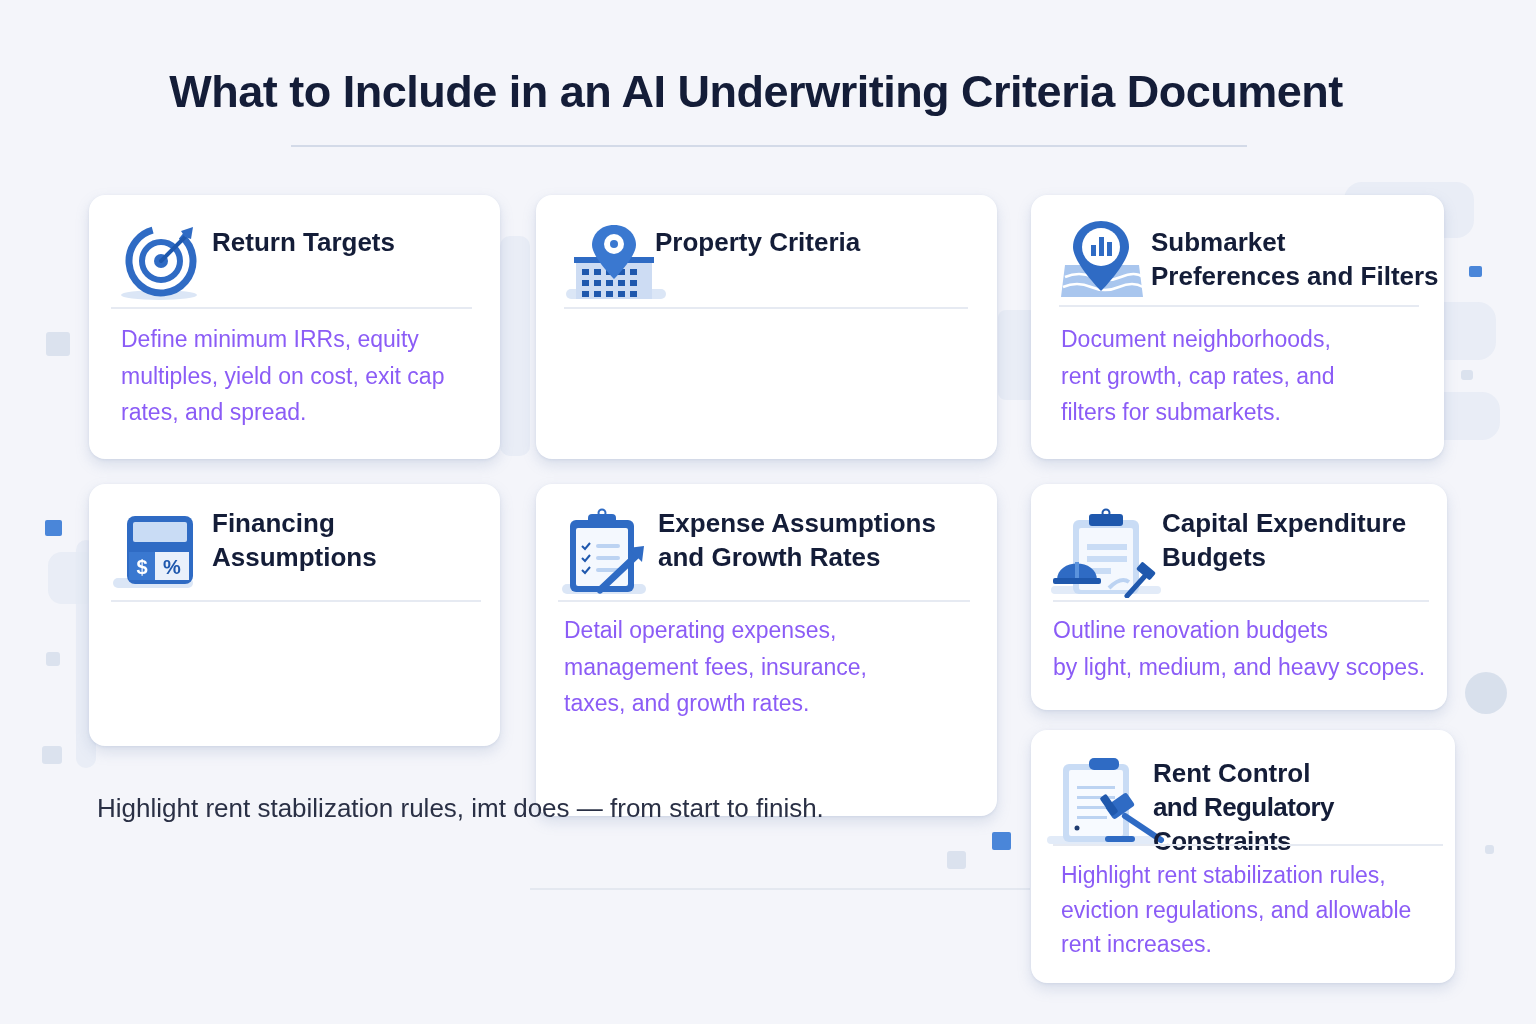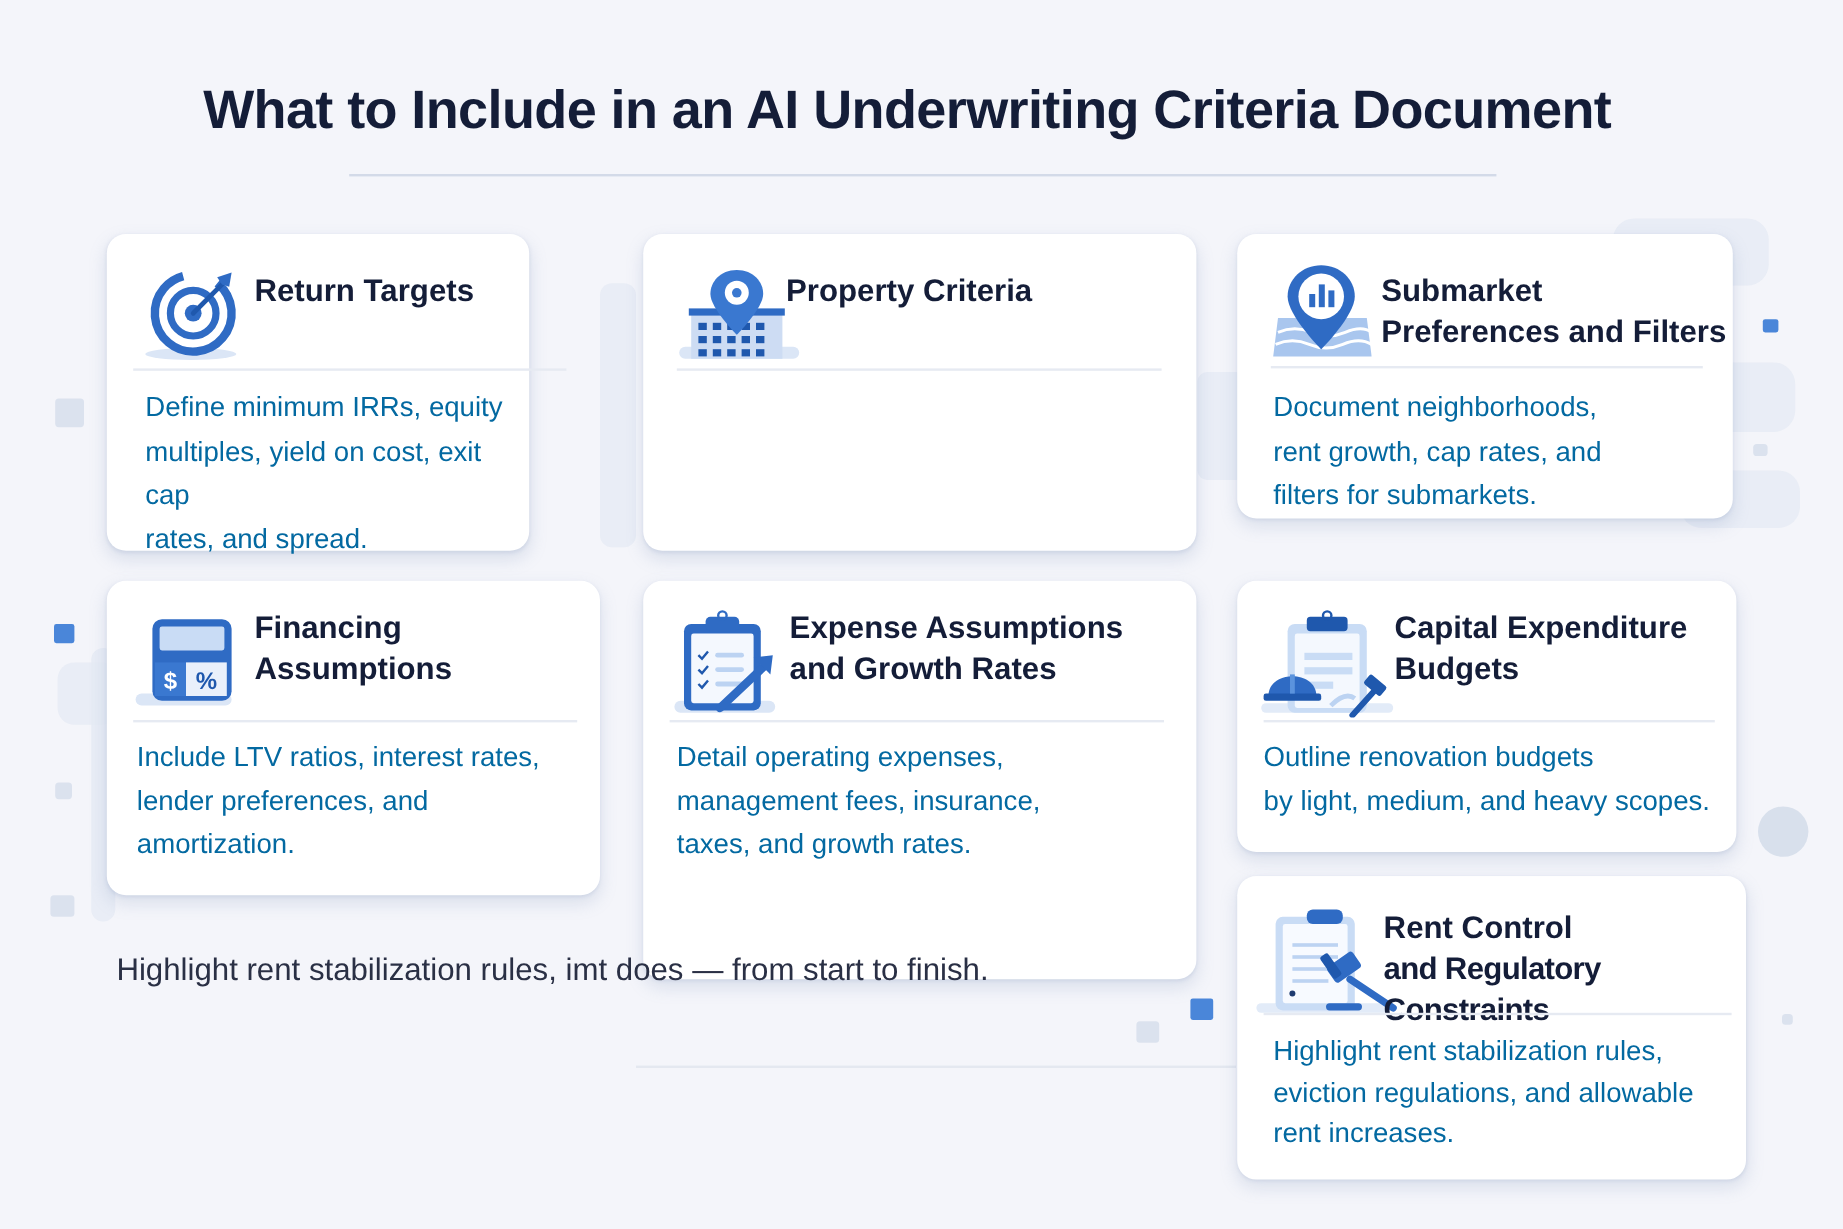--- a/index.html
+++ b/index.html
@@ -39,21 +39,21 @@
   .card .icon { position: absolute; }
   .card .heading {
     position: absolute;
     font-size: 26px; font-weight: 700; color: #141d38; line-height: 34px;
   }
   .card .divider {
     position: absolute; height: 2px; background: #e6eaf2;
   }
   .card .body {
     position: absolute;
-    font-size: 23px; line-height: 36.5px; color: #0369a1;
+    font-size: 23px; line-height: 36.5px; color: #8b5cf6;
   }
 
   .footer-text {
     position: absolute; left: 97px; top: 793px;
     font-size: 26px; color: #2a3045;
   }
 </style>
 </head>
 <body>
 
@@ -74,21 +74,21 @@
   <div class="deco sq-light" style="left:1461px;top:370px;width:12px;height:10px;"></div>
   <div class="deco sq-light" style="left:1485px;top:845px;width:9px;height:9px;"></div>
   <div class="deco sq-blue" style="left:992px;top:832px;width:19px;height:18px;"></div>
   <div class="deco sq-light" style="left:947px;top:851px;width:19px;height:18px;"></div>
   <div class="deco circle" style="left:1465px;top:672px;width:42px;height:42px;"></div>
   <div class="deco hline" style="left:530px;top:888px;width:500px;"></div>
 
   <h1 class="title">What to Include in an AI Underwriting Criteria Document</h1>
   <div class="title-rule"></div>
 
-  <div class="card" style="left:89px;top:195px;width:352px;height:264px;">
+  <div class="card" style="left:89px;top:195px;width:411px;height:264px;">
     <div class="icon" style="left:30px;top:22px;width:86px;height:86px;">
       <svg width="86" height="86" viewBox="0 0 86 86">
         <ellipse cx="40" cy="78" rx="38" ry="5" fill="#dbe6f6"></ellipse>
         <circle cx="42" cy="44" r="32" fill="none" stroke="#2f6bc4" stroke-width="7" stroke-dasharray="170 30" transform="rotate(-50 42 44)"></circle>
         <circle cx="42" cy="44" r="19" fill="none" stroke="#2f6bc4" stroke-width="6"></circle>
         <circle cx="42" cy="44" r="7" fill="#2f6bc4"></circle>
         <line x1="42" y1="44" x2="66" y2="20" stroke="#1f58ad" stroke-width="4" stroke-linecap="round"></line>
         <polygon points="62,14 74,10 72,22 66,20" fill="#2f6bc4"></polygon>
       </svg>
     </div>
@@ -126,21 +126,21 @@
         </g>
         <path d="M50 2 C36 2 28 12 28 22 C28 34 50 56 50 56 C50 56 72 34 72 22 C72 12 64 2 50 2 Z" fill="#3a78d0"></path>
         <circle cx="50" cy="21" r="10" fill="#ffffff"></circle>
         <circle cx="50" cy="21" r="4" fill="#3a78d0"></circle>
       </svg>
     </div>
     <div class="heading" style="left:119px;top:30px;">Property Criteria</div>
     <div class="divider" style="left:28px;top:112px;width:404px;"></div>
   </div>
 
-  <div class="card" style="left:1031px;top:195px;width:413px;height:237px;">
+  <div class="card" style="left:1031px;top:195px;width:413px;height:264px;">
     <div class="icon" style="left:28px;top:24px;width:86px;height:80px;">
       <svg width="86" height="80" viewBox="0 0 86 80">
         <path d="M6 46 L80 46 L84 78 L2 78 Z" fill="#a9c6ee"></path>
         <path d="M6 58 Q20 52 34 58 T62 58 T84 58" stroke="#ffffff" stroke-width="2.5" fill="none"></path>
         <path d="M4 68 Q18 62 32 68 T60 68 T84 68" stroke="#ffffff" stroke-width="2.5" fill="none"></path>
         <path d="M42 2 C26 2 14 14 14 28 C14 44 42 72 42 72 C42 72 70 44 70 28 C70 14 58 2 42 2 Z" fill="#2f6bc4"></path>
         <circle cx="42" cy="28" r="19" fill="#ffffff"></circle>
         <rect x="32" y="26" width="5" height="11" fill="#2f6bc4"></rect>
         <rect x="40" y="18" width="5" height="19" fill="#2f6bc4"></rect>
         <rect x="48" y="23" width="5" height="14" fill="#2f6bc4"></rect>
@@ -168,25 +168,20 @@
         <rect x="44" y="40" width="34" height="28" fill="#e9f0fb"></rect>
         <text x="31" y="62" font-size="20" font-weight="700" text-anchor="middle" fill="#ffffff" font-family="Liberation Sans, sans-serif">$</text>
         <text x="61" y="62" font-size="20" font-weight="700" text-anchor="middle" fill="#1f58ad" font-family="Liberation Sans, sans-serif">%</text>
       </svg>
     </div>
     <div class="heading" style="left:123px;top:22px;">
       <div>Financing</div>
       <div>Assumptions</div>
     </div>
     <div class="divider" style="left:22px;top:116px;width:370px;"></div>
-    <div class="body" style="left:25px;top:128px;">
-      <div>Include LTV ratios, interest rates,</div>
-      <div>lender preferences, and</div>
-      <div>amortization.</div>
-    </div>
   </div>
 
   <div class="card" style="left:536px;top:484px;width:461px;height:332px;">
     <div class="icon" style="left:22px;top:24px;width:90px;height:90px;">
       <svg width="90" height="90" viewBox="0 0 90 90">
         <rect x="4" y="76" width="84" height="10" rx="5" fill="#dbe6f6"></rect>
         <rect x="12" y="12" width="64" height="72" rx="6" fill="#2f6bc4"></rect>
         <rect x="18" y="20" width="52" height="58" rx="2" fill="#f4f8fe"></rect>
         <rect x="30" y="6" width="28" height="12" rx="4" fill="#2f6bc4"></rect>
         <circle cx="44" cy="5" r="3.5" fill="none" stroke="#2f6bc4" stroke-width="2"></circle>

